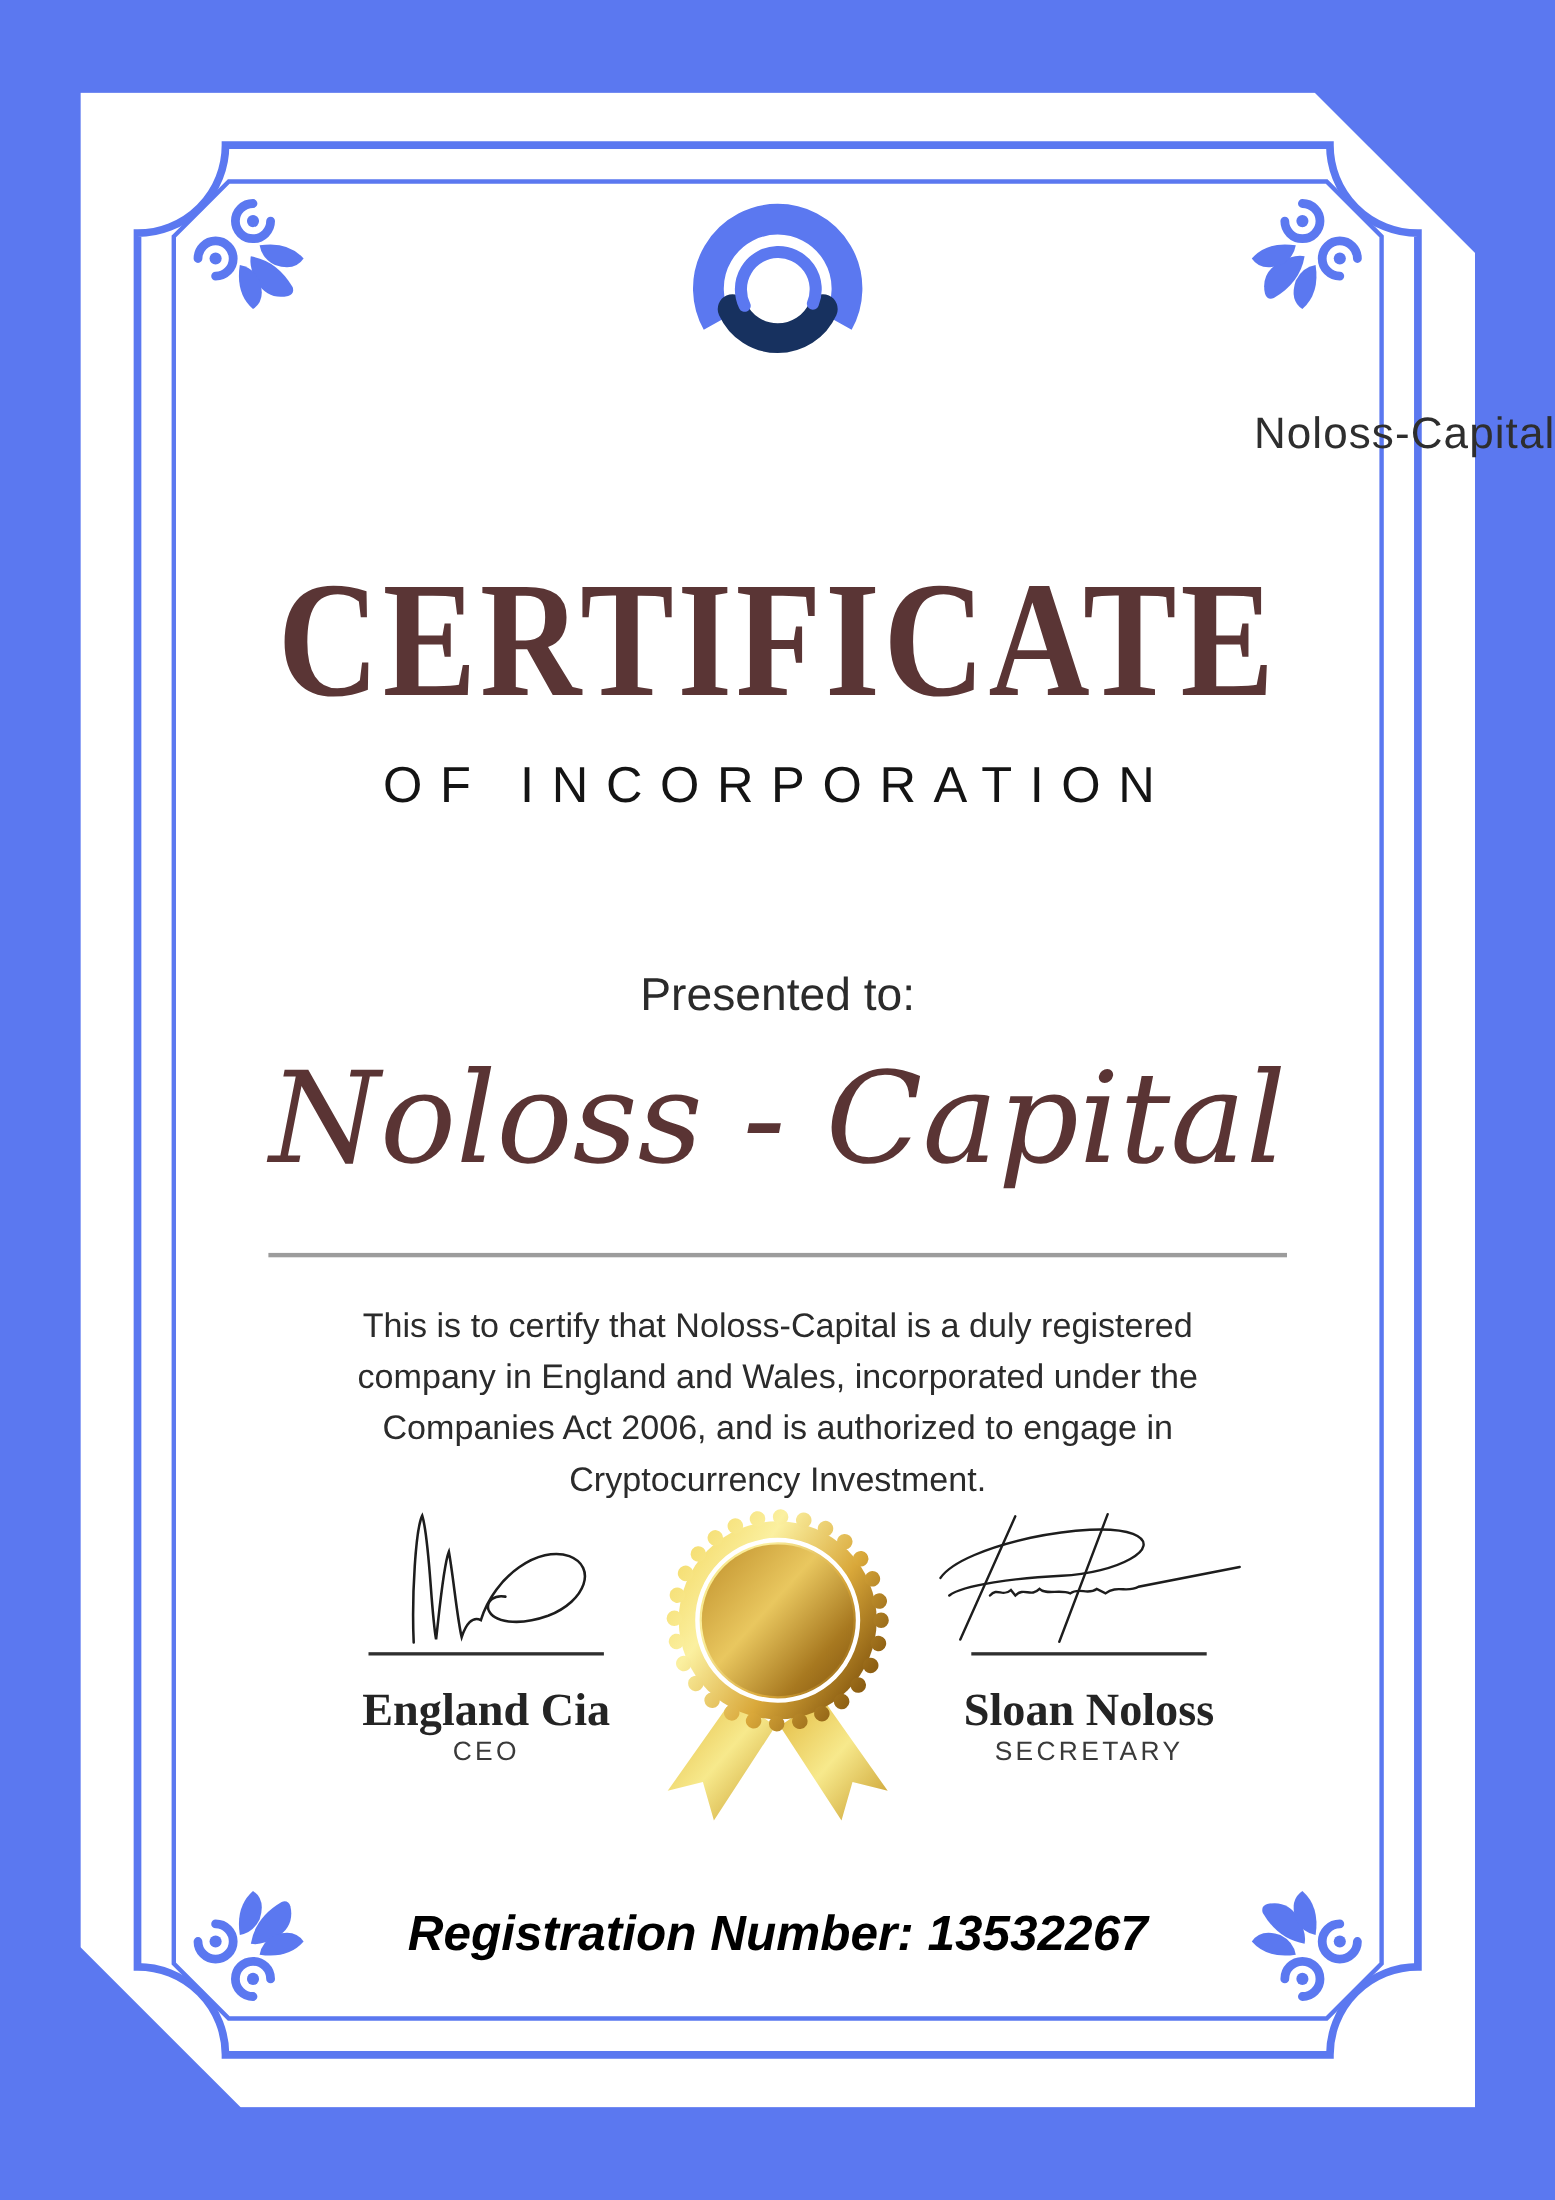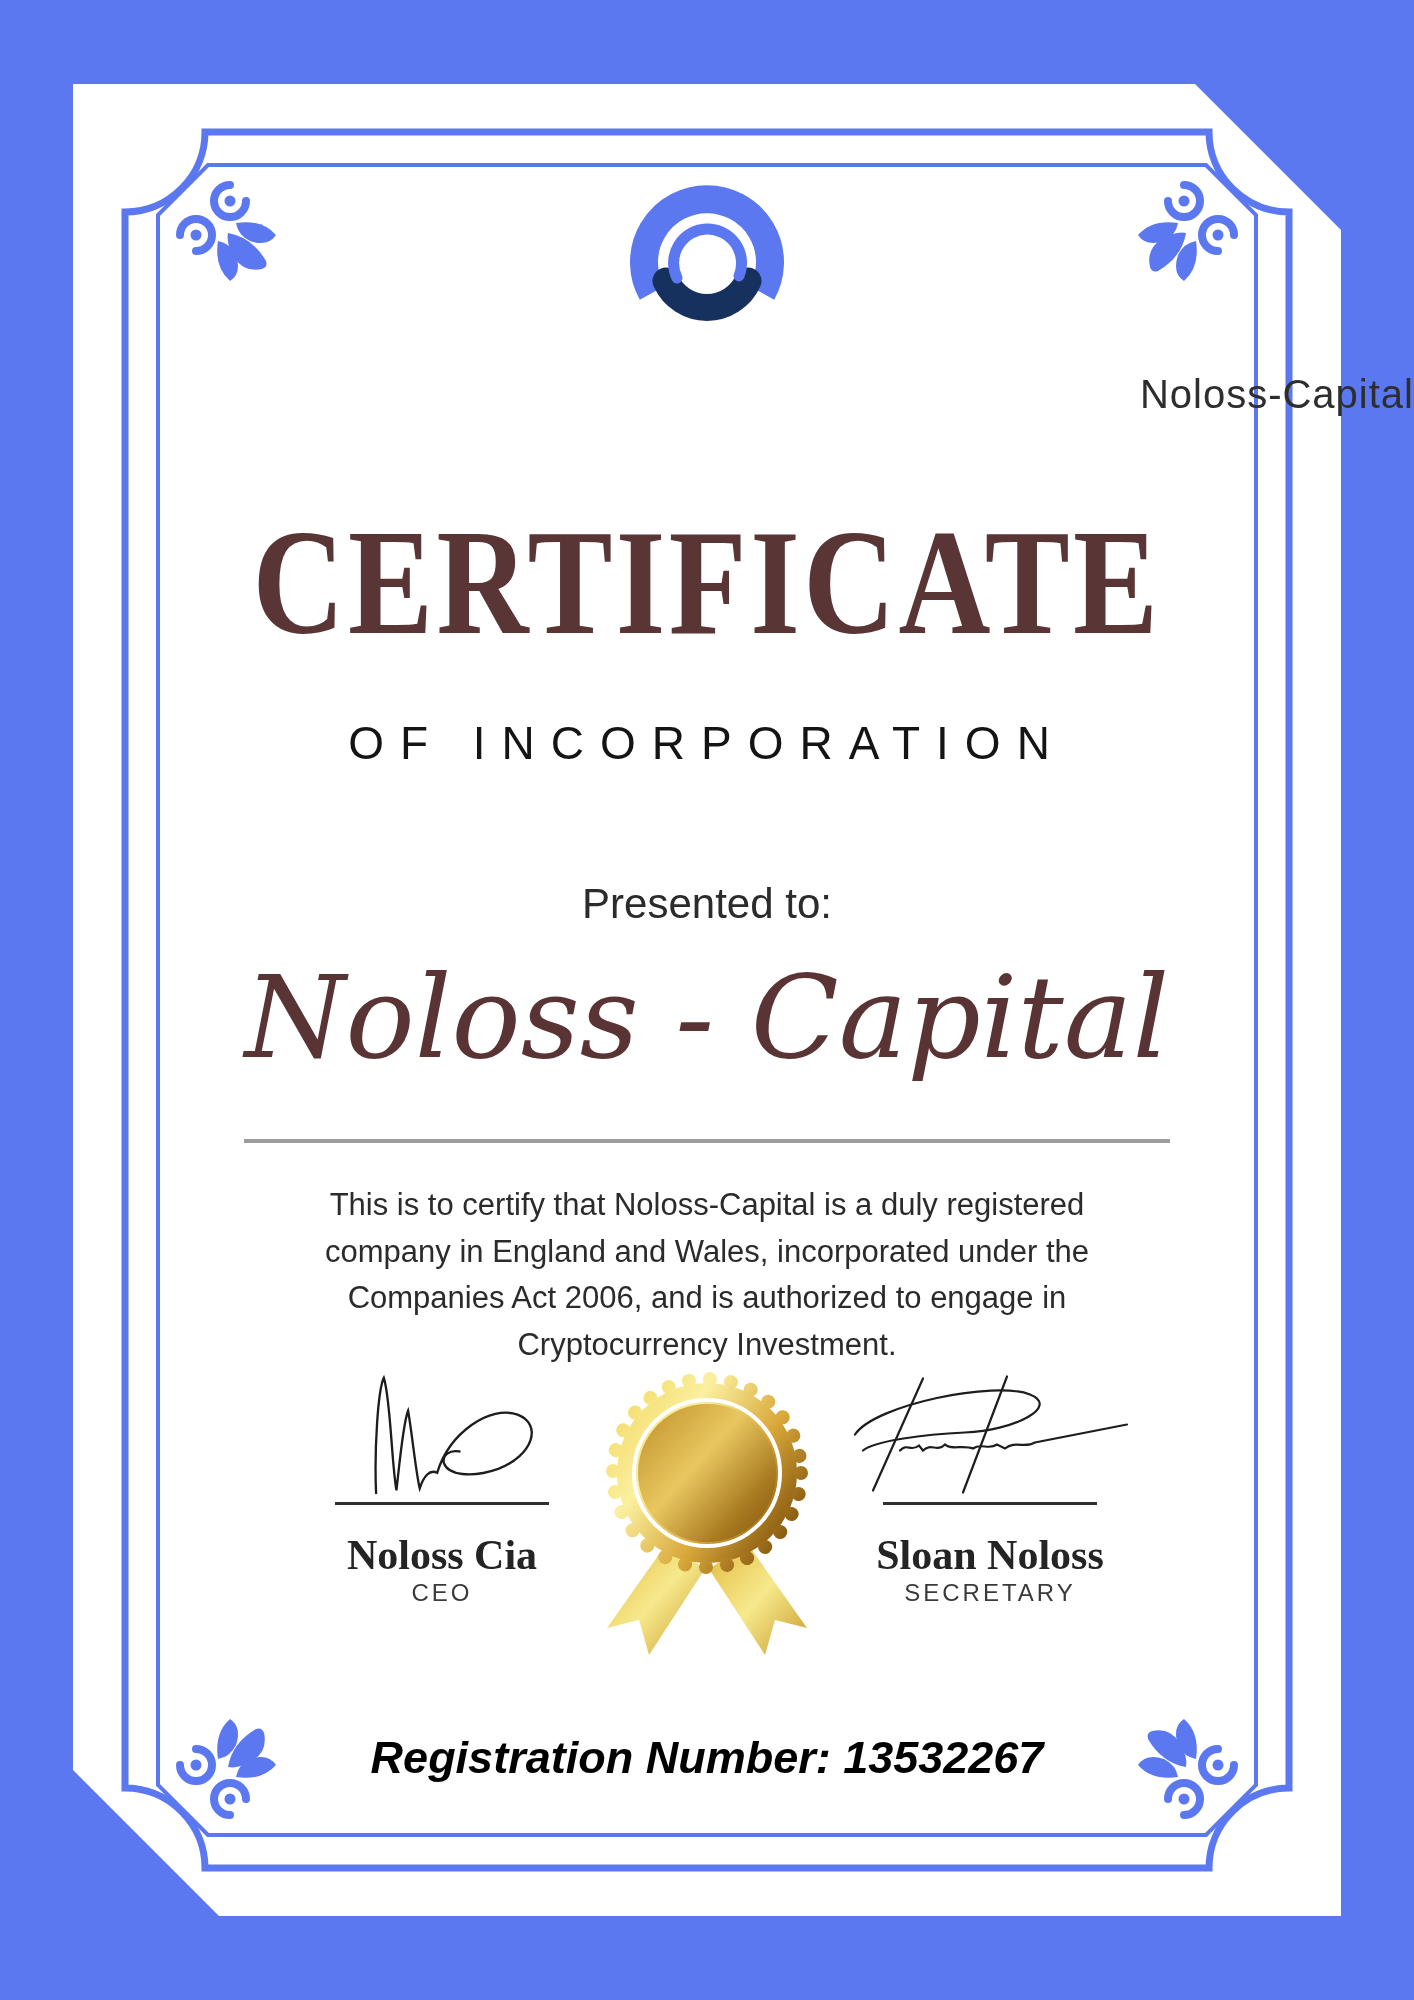--- a/index.html
+++ b/index.html
@@ -5,21 +5,21 @@
   html,body{margin:0;padding:0;}
   body{background:#5B78F0;font-family:"Liberation Sans",sans-serif;}
   .page{position:relative;width:1414px;height:2000px;background:#5B78F0;overflow:hidden;}
   .card{position:absolute;left:73px;top:84px;width:1268px;height:1832px;background:#ffffff;
         clip-path:polygon(0 0, calc(100% - 146px) 0, 100% 146px, 100% 100%, 146px 100%, 0 calc(100% - 146px));}
   .frame-svg{position:absolute;left:0;top:0;width:1414px;height:2000px;pointer-events:none;}
   .abs{position:absolute;left:0;width:100%;text-align:center;}
   .brand-label{top:372px;font-size:40px;letter-spacing:1px;color:#2e2e2e;text-align:right;}
   .title{top:500px;font-family:"Liberation Serif",serif;font-weight:bold;font-size:150px;line-height:1.1;
          color:#5A3535;letter-spacing:4px;transform:scaleX(0.85);}
-  .subtitle{top:716px;font-size:46px;letter-spacing:16px;color:#141414;}
+  .subtitle{top:686px;font-size:46px;letter-spacing:16px;color:#141414;}
   .presented{top:880px;font-size:42px;color:#2b2b2b;}
   .recipient{top:948px;font-family:"DejaVu Serif",serif;font-style:italic;font-size:115px;line-height:1.2;color:#5A3434;}
   .divider{position:absolute;left:244px;top:1139px;width:926px;height:4px;background:#9c9c9c;}
   .body-text{position:absolute;left:277px;top:1182px;width:860px;text-align:center;
              font-size:31px;line-height:1.5;color:#2b2b2b;}
   .sig-block{position:absolute;top:1372px;width:320px;display:flex;flex-direction:column;align-items:center;}
   .sig-left{left:282px;}
   .sig-right{left:830px;}
   .sig-svg{height:126px;}
   .sig-line{width:214px;height:3px;background:#2f2f2f;margin-top:4px;}
@@ -75,21 +75,21 @@
 
   <div class="body-text">This is to certify that Noloss-Capital is a duly registered company in England and Wales, incorporated under the Companies Act 2006, and is authorized to engage in Cryptocurrency Investment.</div>
 
   <div class="sig-block sig-left">
     <svg class="sig-svg" viewBox="0 0 220 130" width="220">
       <path d="M 42 125 C 40 80 44 18 50 6 C 57 28 58 95 63 122 C 66 96 70 52 75 40 C 79 62 83 104 87 120
                C 91 108 97 100 105 104 C 118 62 160 34 188 44 C 214 54 204 86 168 100 C 140 110 116 106 112 94
                C 110 86 118 80 128 82" fill="none" stroke="#1d1d1d" stroke-width="2.4" stroke-linecap="round"></path>
     </svg>
     <div class="sig-line"></div>
-    <div class="sig-name">Noloss Cia</div>
+    <div class="sig-name">England Cia</div>
     <div class="sig-role">CEO</div>
   </div>
 
   <svg class="medal" viewBox="-135 -115 270 300">
     <defs>
       <linearGradient id="g1" x1="0" y1="0" x2="1" y2="0.7">
         <stop offset="0" stop-color="#F2D express"></stop>
         <stop offset="0" stop-color="#F2D55C"></stop>
         <stop offset="0.35" stop-color="#FBF0A0"></stop>
         <stop offset="0.7" stop-color="#D9A83A"></stop>

